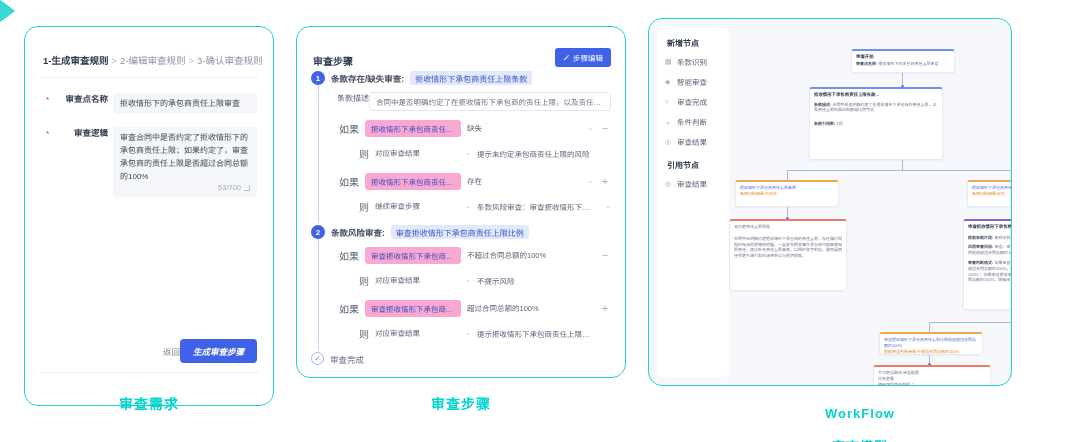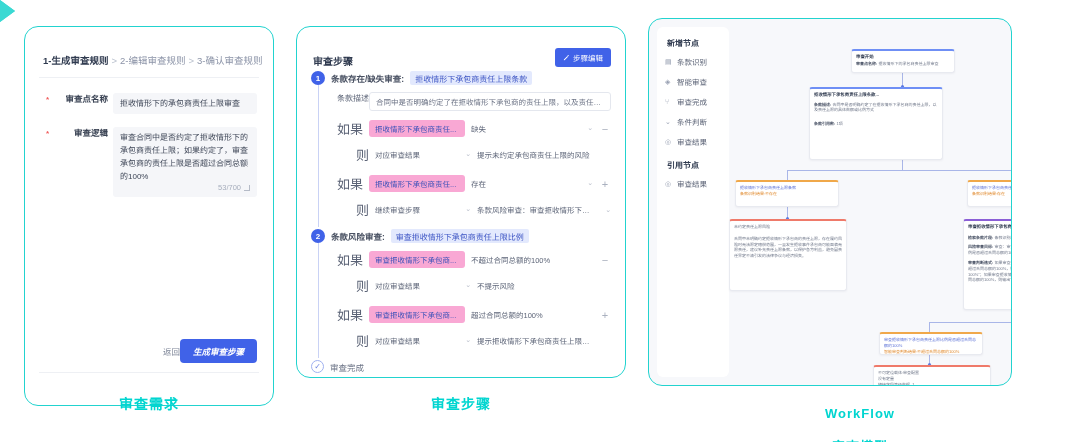--- a/index.html
+++ b/index.html
@@ -125,21 +125,21 @@
   .desc-row { display: flex; align-items: flex-start; margin-bottom: 8px; }
   .desc-label { font-size: 8px; color: #5a6275; white-space: nowrap; flex: 0 0 auto; }
   .desc-box {
     flex: 1; border: 1px solid #e4e7ee; border-radius: 3px;
     padding: 3px 6px; font-size: 7.5px; color: #6d7486;
     white-space: nowrap; overflow: hidden; text-overflow: ellipsis;
   }
 
   .rule-group { margin-bottom: 10px; }
   .cond-row { display: flex; align-items: center; gap: 6px; margin-bottom: 7px; }
-  .cond-key { flex: 0 0 22px; font-size: 13px; color: #5a6275; text-align: right; white-space: nowrap; }
+  .cond-key { flex: 0 0 22px; font-size: 10px; color: #5a6275; text-align: right; white-space: nowrap; }
   .cond-key.then { padding-left: 10px; flex: 0 0 32px; }
   .chip-blue {
     flex: 0 0 96px; background: #f9a8d4; color: #3a50b8; font-size: 7.5px;
     padding: 3px 6px; border-radius: 3px; white-space: nowrap;
     overflow: hidden; text-overflow: ellipsis;
   }
   .sel {
     flex: 0 0 96px; font-size: 7.5px; color: #5d6578; padding: 3px 0;
     border-bottom: 1px solid transparent; display: flex;
     align-items: center; justify-content: space-between; white-space: nowrap;

